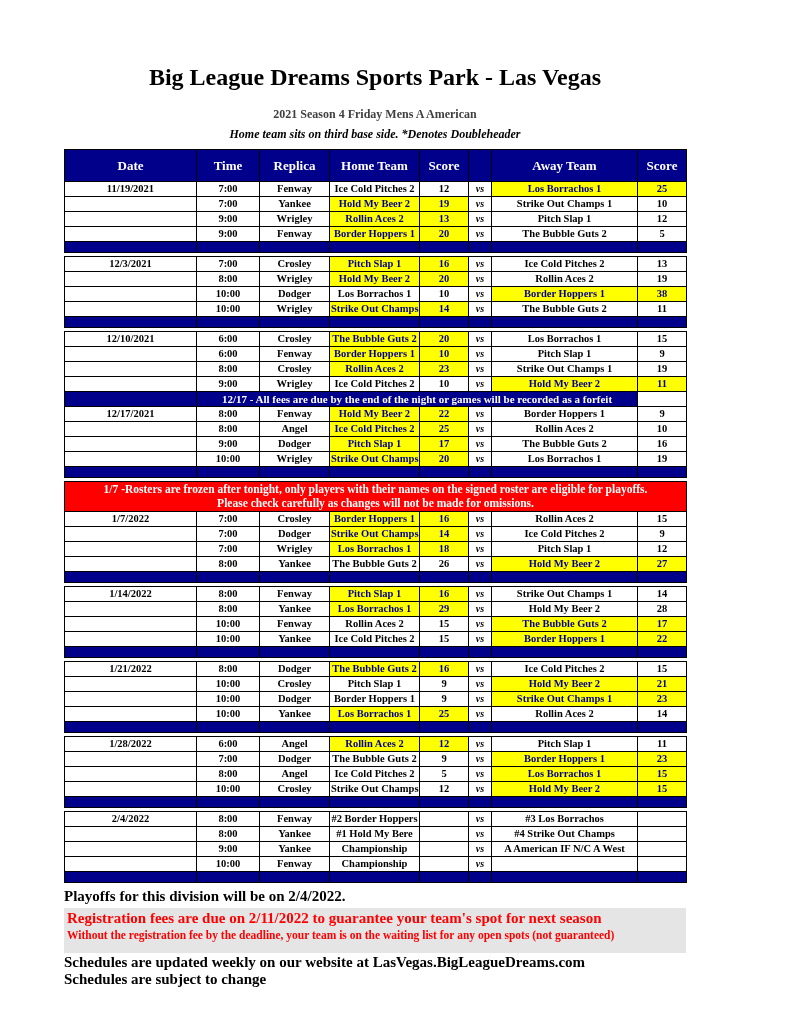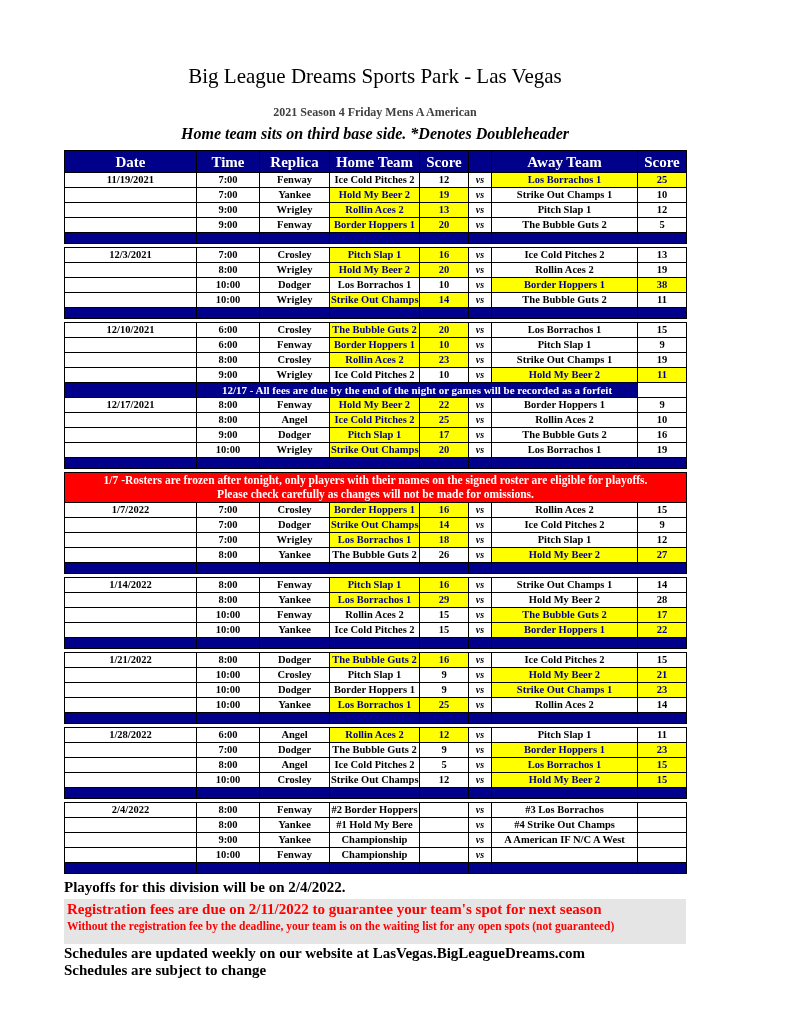--- a/index.html
+++ b/index.html
@@ -1,25 +1,25 @@
 <!DOCTYPE html>
 <html><head>
 <meta charset="utf-8">
 <style>
   * { box-sizing: border-box; }
   html,body { margin:0; padding:0; background:#fff; }
   body { width:791px; height:1024px; font-family:"Liberation Serif","DejaVu Serif",serif; }
   .sheet { margin:64px 0 0 64px; width:622px; }
-  .title { font-size:21px; font-weight:normal; text-align:center; margin:16px; color:#000; }
+  .title { font-size:24px; font-weight:bold; text-align:center; margin:16px; color:#000; }
   .subtitle { font-size:12px; font-weight:bold; text-align:center; margin:3px 0 0; color:#404040; }
-  .field-note { font-size:16px; font-weight:bold; font-style:italic; text-align:center; margin:5px 0 0; color:#000; }
+  .field-note { font-size:12px; font-weight:bold; font-style:italic; text-align:center; margin:5px 0 0; color:#000; }
   table { border-collapse:collapse; table-layout:fixed; width:622px; margin-top:7px; }
   th, td { border:1px solid #000; padding:0 1px; font-weight:bold; text-align:center;
            font-size:10.5px; height:15px; line-height:14px; white-space:nowrap; overflow:hidden; color:#000; }
-  th { background:#00008B; color:#fff; font-size:15px; height:22px; }
+  th { background:#00008B; color:#fff; font-size:13px; height:32px; }
   td.navy { background:#00008B; }
   td.yellow { background:#FFFF00; color:#00008B; }
   td.vs { font-style:italic; font-size:10px;font-family:Liberation Serif, serif; }
   tr.sep-row td { height:11px; }
   tr.spacer td { border:none; background:#fff; height:4px; line-height:4px; }
   tr.note-row td.note-text { background:#00008B; color:#fff; font-size:11px; }
   tr.red-row td { background:#FF0000; color:#fff; font-size:11.5px; height:auto; line-height:13.5px; padding:1px 0; white-space:normal; }
   .footer { width:622px; }
   .f-line1 { font-size:15px; font-weight:bold; margin:5px 0 3px; color:#000; }
   .yellow-band { background:#e5e5e5; padding:1px 3px 10px; }

